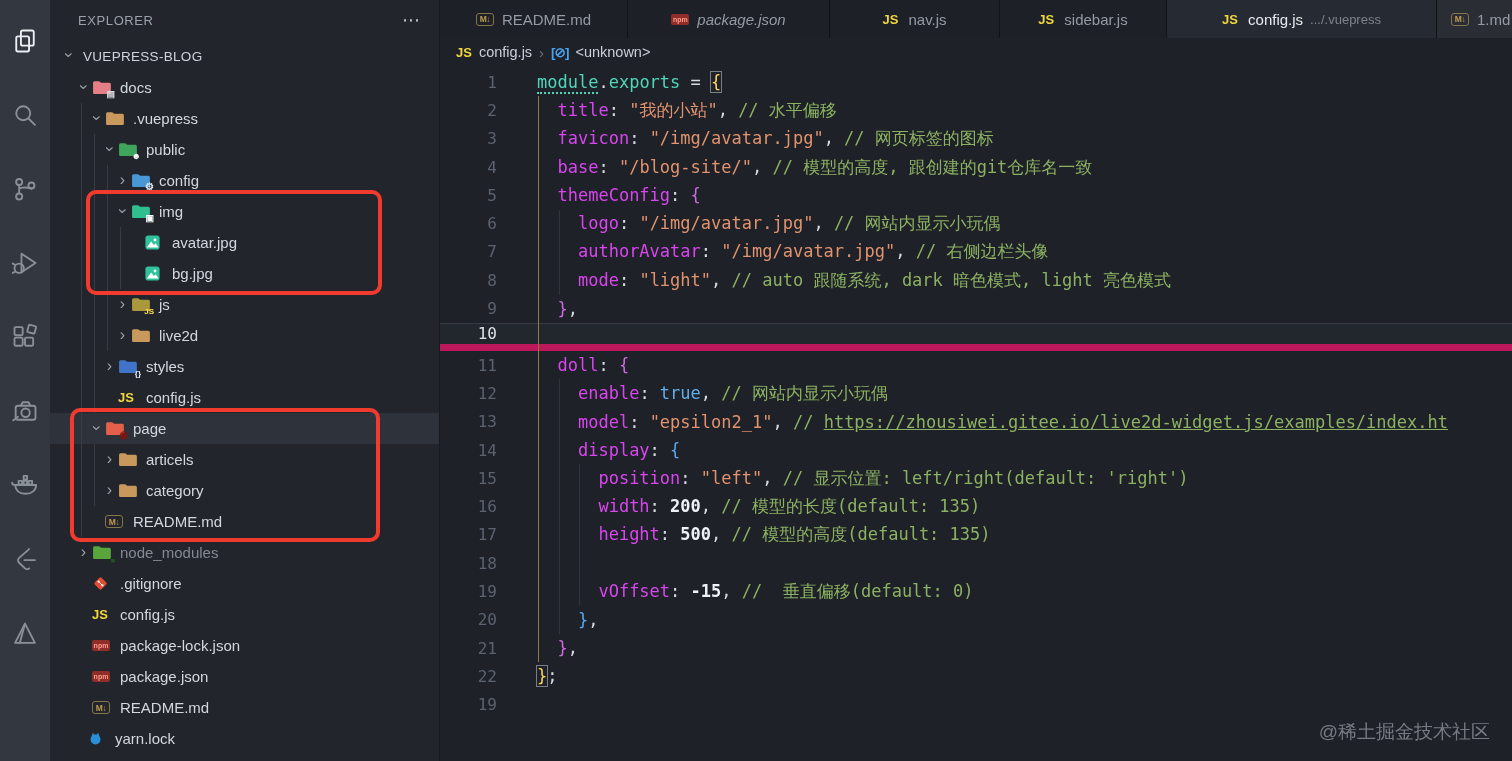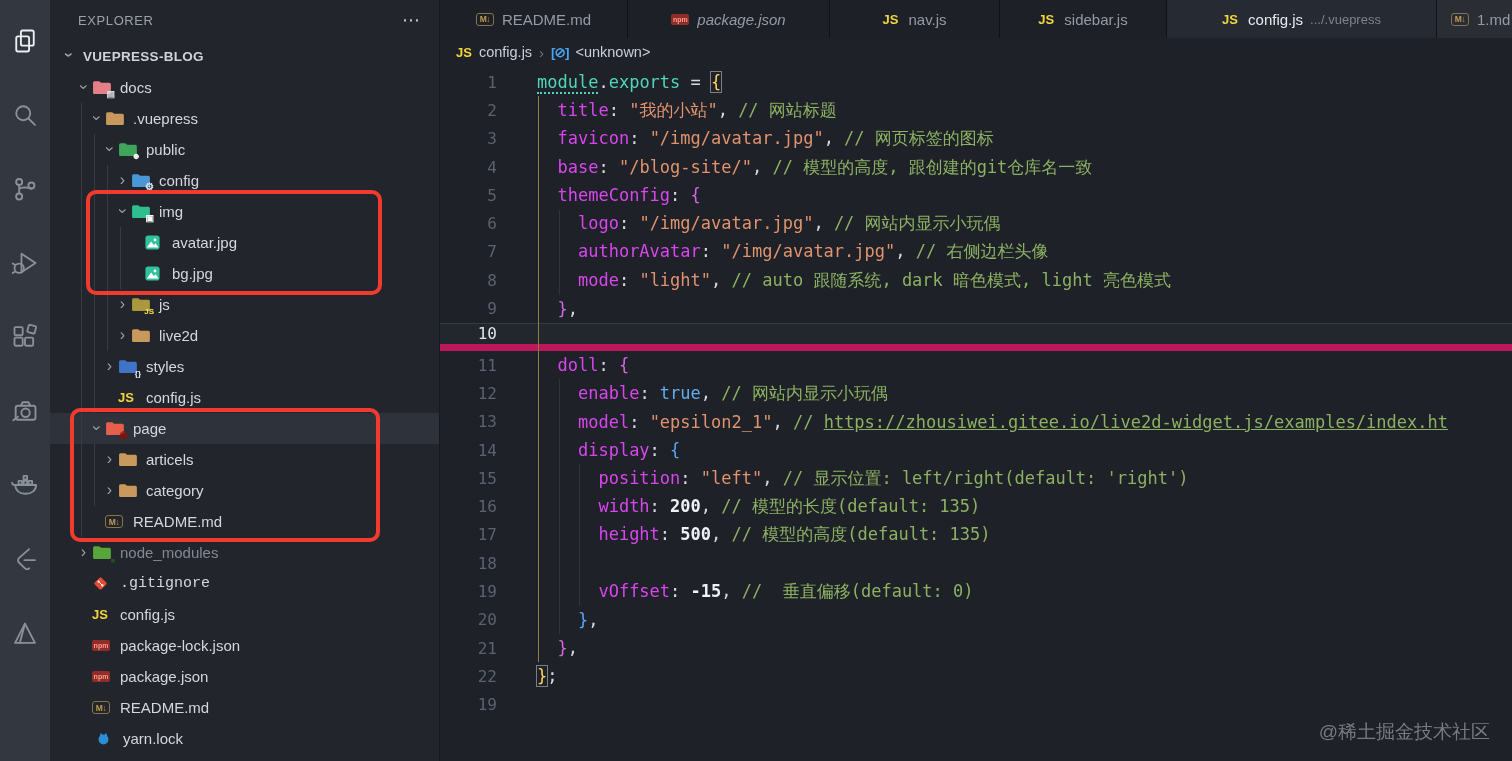--- a/index.html
+++ b/index.html
@@ -17,21 +17,21 @@
   .ab-item.active svg { stroke:#eceff3; }
 
   
   .sidebar { width:390px; flex:none; background:#22252b; position:relative; color:#ccd1d9;
     overflow:hidden; border-right:1px solid #17191d; }
   .sb-header { height:40px; display:flex; align-items:center; justify-content:space-between;
     padding:0 18px 0 28px;gap:24px; }
   .sb-title { font-size:13px; letter-spacing:.6px; color:#9ba1ab; }
   .sb-more { color:#c0c5cd; font-size:18px; letter-spacing:1px; cursor:pointer; line-height:10px; }
   .project-row { height:32px; display:flex; align-items:center; gap:6px; padding-left:10px;
-    font-weight:bold; font-size:13.5px; color:#ced3dc; letter-spacing:.3px; cursor:pointer; }
+    font-weight:normal; font-size:13.5px; color:#ced3dc; letter-spacing:.3px; cursor:pointer; }
   .tree { position:relative; }
   .row { height:31px; display:flex; align-items:center; font-size:15px; white-space:nowrap;
     cursor:pointer; position:relative; }
   .row.selected { background:#2e323b; }
   .row.dimmed .lbl { color:#828993; }
   .lbl { margin-left:7px; color:#d3d7de; }
   .chev { width:17px; flex:none; color:#9aa0a9; font-size:16px; display:inline-block;
     text-align:center; transform:translateY(-1px); }
   .chev.down { transform:rotate(90deg) translateX(-1px); }
   .spacer { width:17px; flex:none; }
@@ -323,21 +323,21 @@
         <div class="row dimmed" style="padding-left: 25px;">
           <span class="chev ">›</span>
           <span class="ficon">
             <svg width="19" height="15" viewBox="0 0 20 16">
               <path d="M1 3c0-1 .7-1.8 1.6-1.8h4.9L9.6 3h8.8c.9 0 1.6.8 1.6 1.8v8.4c0 1-.7 1.8-1.6 1.8H2.6C1.7 15 1 14.2 1 13.2z" fill="#58a53c"></path>
             </svg>
             <b class="em" style="color:#21571f;font-size:7px">■</b>
           </span>
           <span class="lbl">node_modules</span>
         </div>
-        <div class="row" style="padding-left: 25px; font-family: Liberation Mono, monospace;">
+        <div class="row" style="padding-left: 25px;">
           <span class="spacer"></span>
           <span class="ficon">
             <svg width="17" height="17" viewBox="0 0 24 24">
               <rect x="5.2" y="5.2" width="13.6" height="13.6" rx="2.5" transform="rotate(45 12 12)" fill="#e24c32"></rect>
               <circle cx="9.3" cy="9.3" r="1.6" fill="#fff"></circle>
               <circle cx="14.7" cy="14.7" r="1.6" fill="#fff"></circle>
               <path d="M9.3 9.3l5.4 5.4" stroke="#fff" stroke-width="1.3"></path>
             </svg>
           </span>
           <span class="lbl">.gitignore</span>
@@ -363,21 +363,21 @@
           </span>
           <span class="lbl">package.json</span>
         </div>
         <div class="row" style="padding-left: 25px;">
           <span class="spacer"></span>
           <span class="ficon">
             <span class="mdbox">M↓</span>
           </span>
           <span class="lbl">README.md</span>
         </div>
-        <div class="row" style="padding-left: 28px;">
+        <div class="row" style="padding-left: 20px;">
           <span class="spacer"></span>
           <span class="ficon">
             <svg width="17" height="17" viewBox="0 0 24 24">
               <path d="M6.5 9l1.7-5L11 7.5M17.5 9l-1.7-5L13 7.5" fill="#2b8fd8"></path>
               <circle cx="12" cy="13.5" r="7" fill="#2b8fd8"></circle>
             </svg>
           </span>
           <span class="lbl">yarn.lock</span>
         </div>
       </div>
@@ -442,21 +442,21 @@
     </div>
 
     <div class="code-area">
 
       <div class="ed-guide g-yellow" style="left:98px;  top:30px;  height:566px;"></div>
       <div class="ed-guide g-gray" style="left:119px; top:144px; height:85px;"></div>
       <div class="ed-guide g-gray" style="left:119px; top:313px; height:255px;"></div>
       <div class="ed-guide g-gray" style="left:139px; top:398px; height:142px;"></div>
       <div>
           <div class="cl"><span class="ln">1</span><span class="lc"><span class="tk-modu">module</span><span class="tk-pln">.</span><span class="tk-mod">exports</span><span class="tk-pln"> = </span><span class="tk-b1x">{</span></span></div>
-          <div class="cl"><span class="ln">2</span><span class="lc"><span class="tk-pln">  </span><span class="tk-prop">title</span><span class="tk-pln">: </span><span class="tk-str">"我的小站"</span><span class="tk-pln">, </span><span class="tk-cmt">// 网站标题</span></span></div>
+          <div class="cl"><span class="ln">2</span><span class="lc"><span class="tk-pln">  </span><span class="tk-prop">title</span><span class="tk-pln">: </span><span class="tk-str">"我的小站"</span><span class="tk-pln">, </span><span class="tk-cmt">// 水平偏移</span></span></div>
           <div class="cl"><span class="ln">3</span><span class="lc"><span class="tk-pln">  </span><span class="tk-prop">favicon</span><span class="tk-pln">: </span><span class="tk-str">"/img/avatar.jpg"</span><span class="tk-pln">, </span><span class="tk-cmt">// 网页标签的图标</span></span></div>
           <div class="cl"><span class="ln">4</span><span class="lc"><span class="tk-pln">  </span><span class="tk-prop">base</span><span class="tk-pln">: </span><span class="tk-str">"/blog-site/"</span><span class="tk-pln">, </span><span class="tk-cmt">// 模型的高度, 跟创建的git仓库名一致</span></span></div>
           <div class="cl"><span class="ln">5</span><span class="lc"><span class="tk-pln">  </span><span class="tk-prop">themeConfig</span><span class="tk-pln">: </span><span class="tk-b2">{</span></span></div>
           <div class="cl"><span class="ln">6</span><span class="lc"><span class="tk-pln">    </span><span class="tk-prop">logo</span><span class="tk-pln">: </span><span class="tk-str">"/img/avatar.jpg"</span><span class="tk-pln">, </span><span class="tk-cmt">// 网站内显示小玩偶</span></span></div>
           <div class="cl"><span class="ln">7</span><span class="lc"><span class="tk-pln">    </span><span class="tk-prop">authorAvatar</span><span class="tk-pln">: </span><span class="tk-str">"/img/avatar.jpg"</span><span class="tk-pln">, </span><span class="tk-cmt">// 右侧边栏头像</span></span></div>
           <div class="cl"><span class="ln">8</span><span class="lc"><span class="tk-pln">    </span><span class="tk-prop">mode</span><span class="tk-pln">: </span><span class="tk-str">"light"</span><span class="tk-pln">, </span><span class="tk-cmt">// auto 跟随系统, dark 暗色模式, light 亮色模式</span></span></div>
           <div class="cl"><span class="ln">9</span><span class="lc"><span class="tk-pln">  </span><span class="tk-b2">}</span><span class="tk-pln">,</span></span></div>
           <div class="cl cur"><span class="ln">10</span><span class="lc"></span></div>
           <div class="cl"><span class="ln">11</span><span class="lc"><span class="tk-pln">  </span><span class="tk-prop">doll</span><span class="tk-pln">: </span><span class="tk-b2">{</span></span></div>
           <div class="cl"><span class="ln">12</span><span class="lc"><span class="tk-pln">    </span><span class="tk-prop">enable</span><span class="tk-pln">: </span><span class="tk-bool">true</span><span class="tk-pln">, </span><span class="tk-cmt">// 网站内显示小玩偶</span></span></div>

